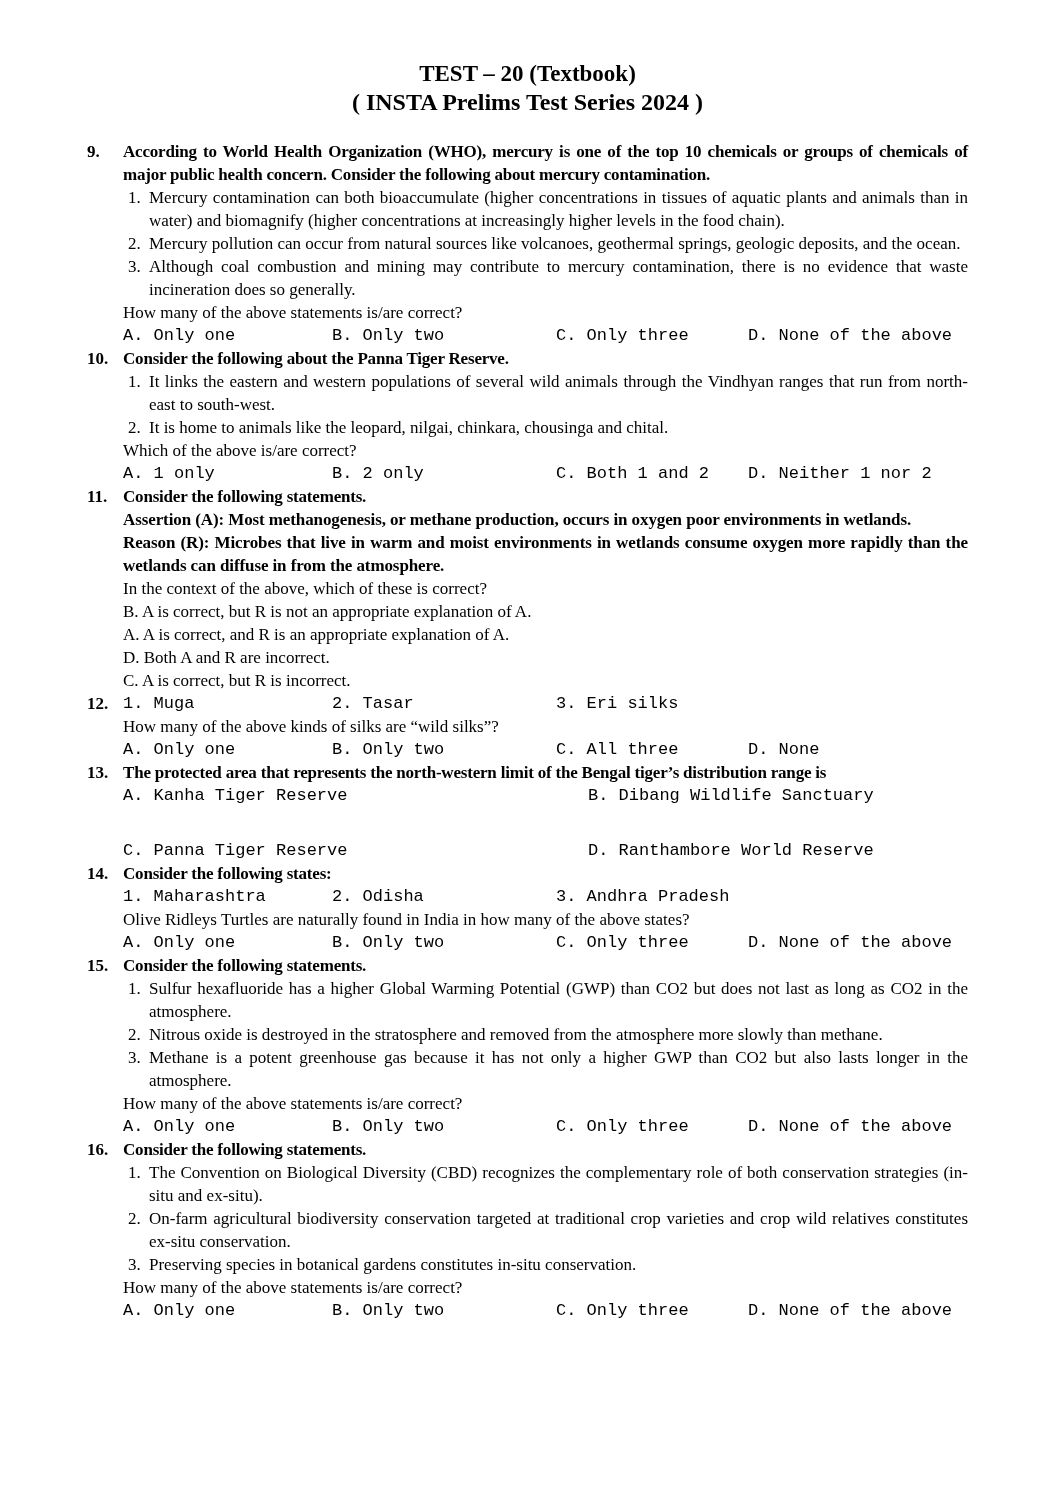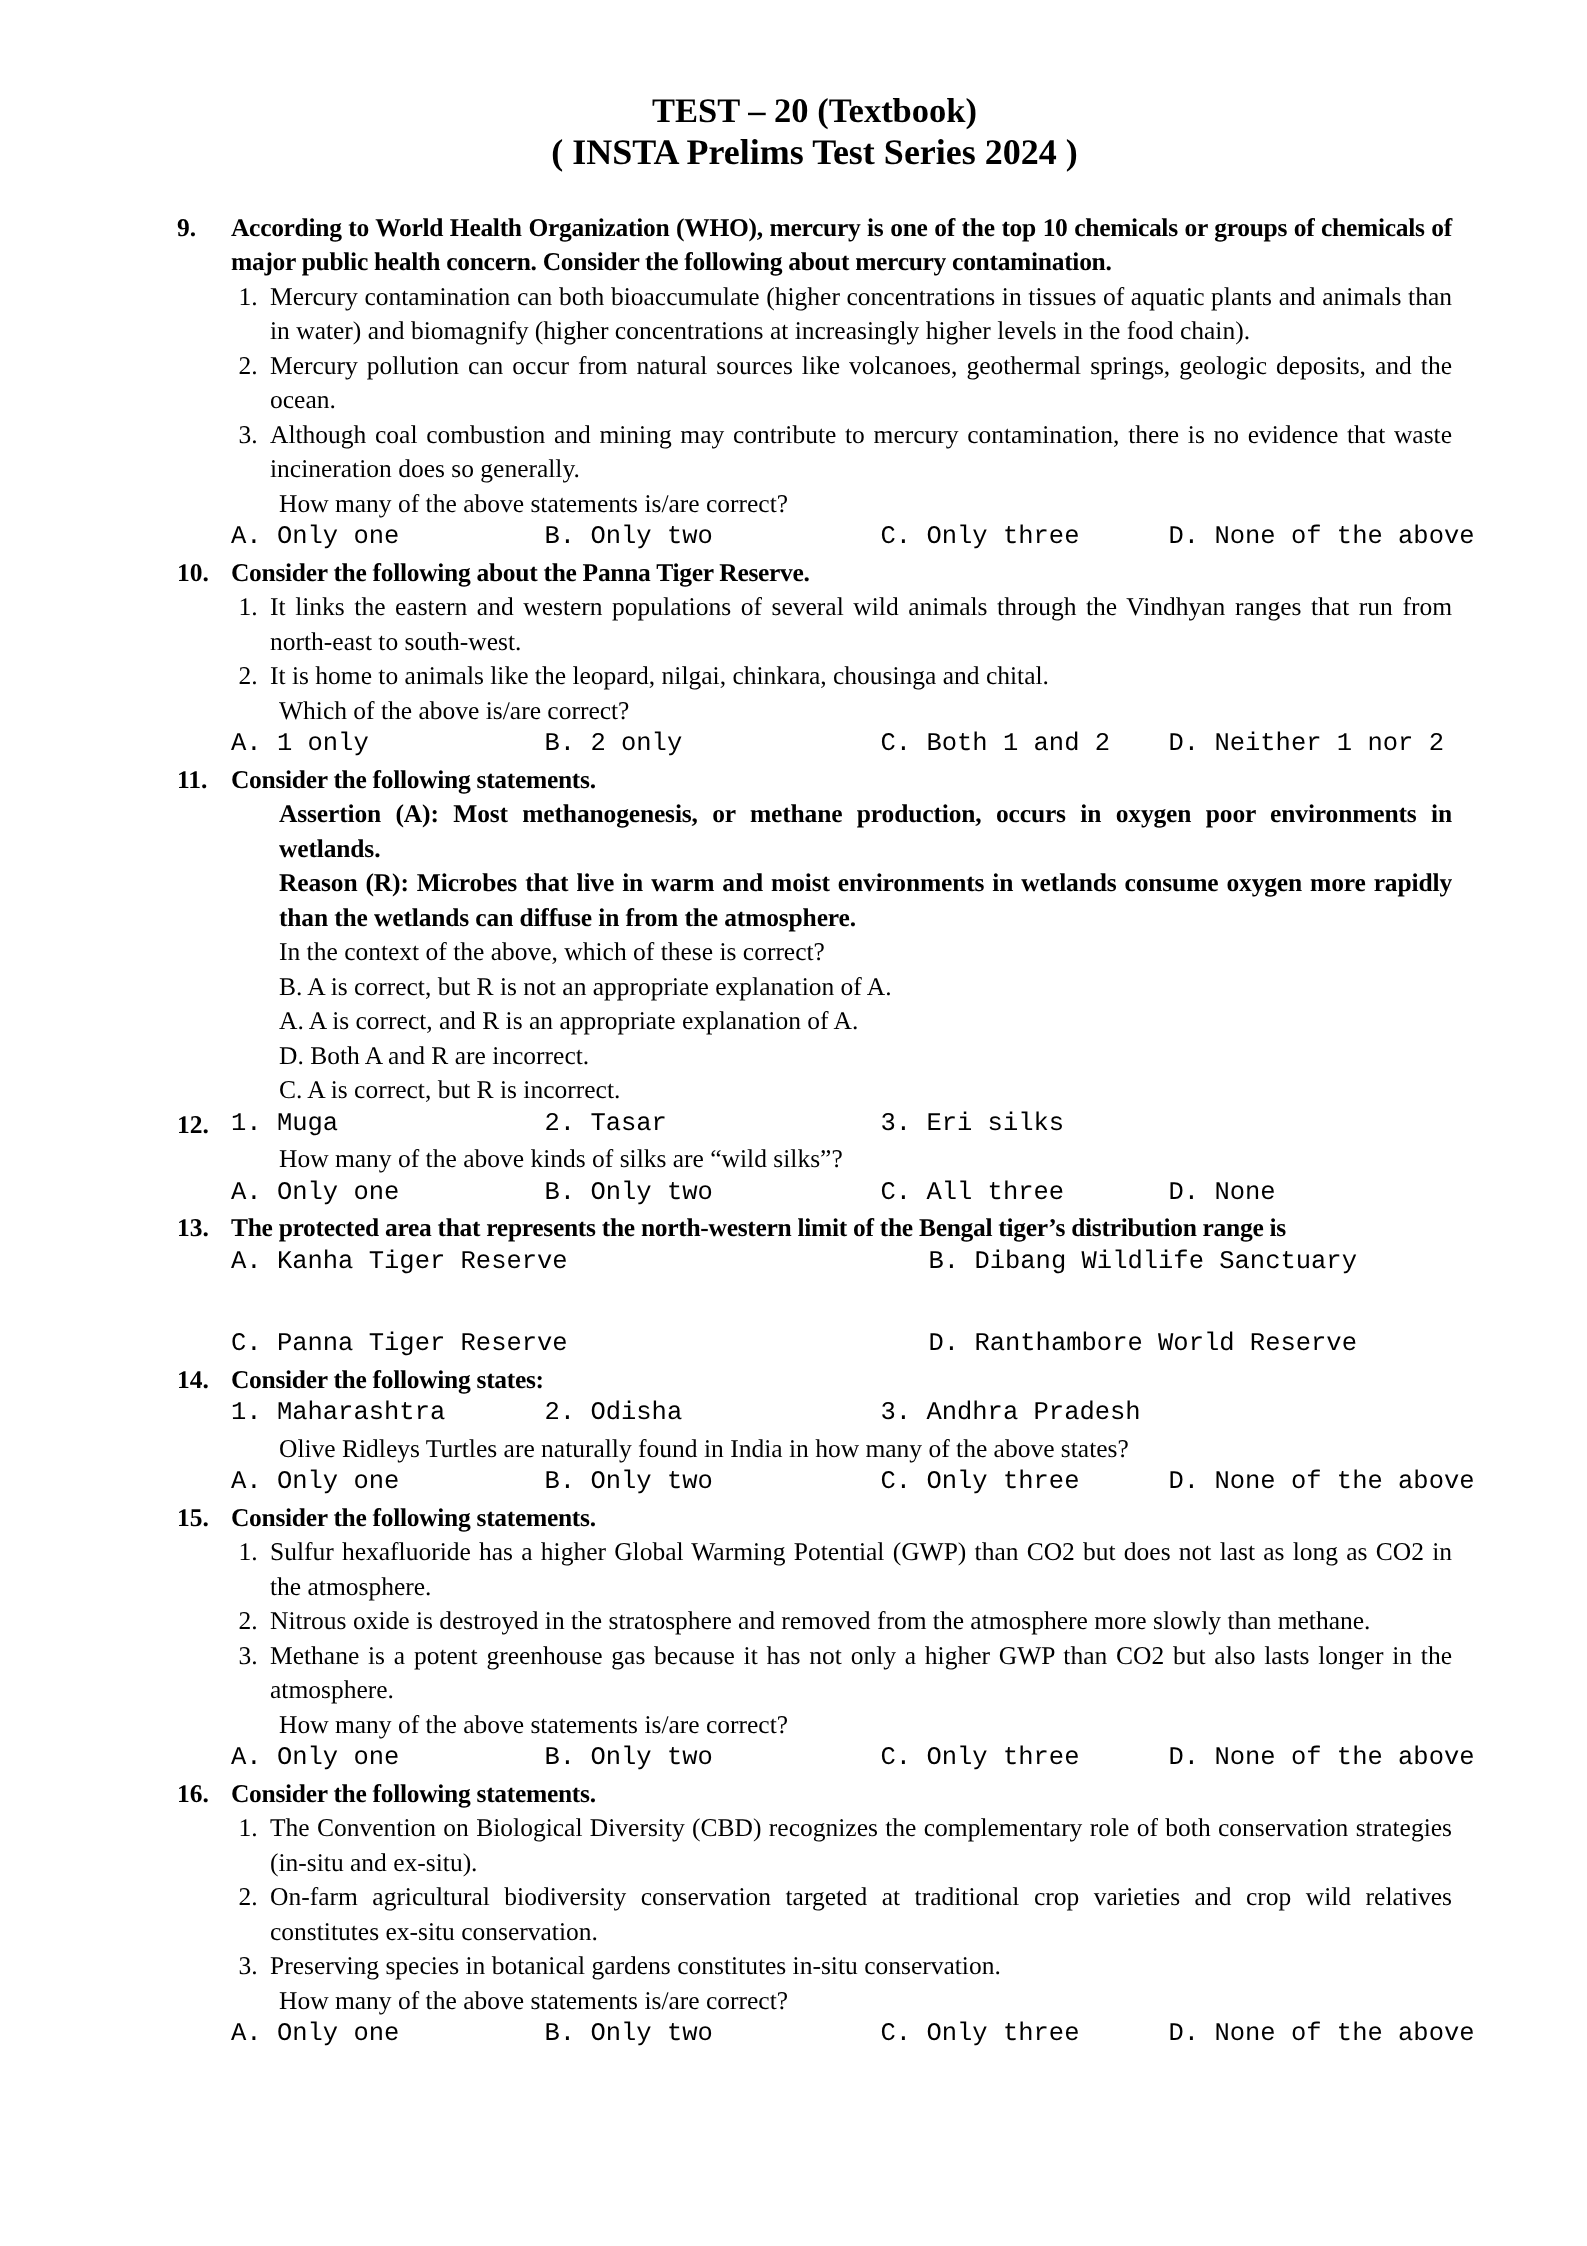--- a/index.html
+++ b/index.html
@@ -5,34 +5,34 @@
   html, body { margin: 0; padding: 0; }
   body {
     width: 1058px;
     min-height: 1497px;
     background: #ffffff;
     color: #000000;
     font-family: "Liberation Serif", "DejaVu Serif", serif;
     font-size: 17px;
     line-height: 23px;
   }
-  .page { padding: 58px 90px 40px 118px; }
+  .page { padding: 58px 90px 40px 87px; }
 
   .header { text-align: center; margin-bottom: 24px; }
   .title { font-size: 23px; line-height: 31px; font-weight: bold; }
   .subtitle { font-size: 24px; line-height: 27px; font-weight: bold; font-family: Liberation Serif, serif; }
 
   .q { position: relative; padding-left: 36px; }
   .qnum { position: absolute; left: 0; top: 0; font-weight: bold; }
   .qheading { font-weight: bold; text-align: justify; letter-spacing: -0.2px; }
 
   .stmt { position: relative; margin-left: 5px; padding-left: 21px; text-align: justify; }
   .stmt-num { position: absolute; left: 0; }
 
-  .pline { text-align: left; margin-left: 32px; }
+  .pline { text-align: left; }
   .bold { font-weight: bold; text-align: justify; letter-spacing: -0.1px; }
 
   .grid { display: grid; font-family: Liberation Mono, monospace; }
   .opts4 { grid-template-columns: 209px 224px 192px auto; }
   .list3 { grid-template-columns: 209px 224px auto; }
   .opts2 { grid-template-columns: 433px auto; gap: 32px; }
   .cell { white-space: nowrap; overflow: visible; }
 </style>
 </head>
 <body>

